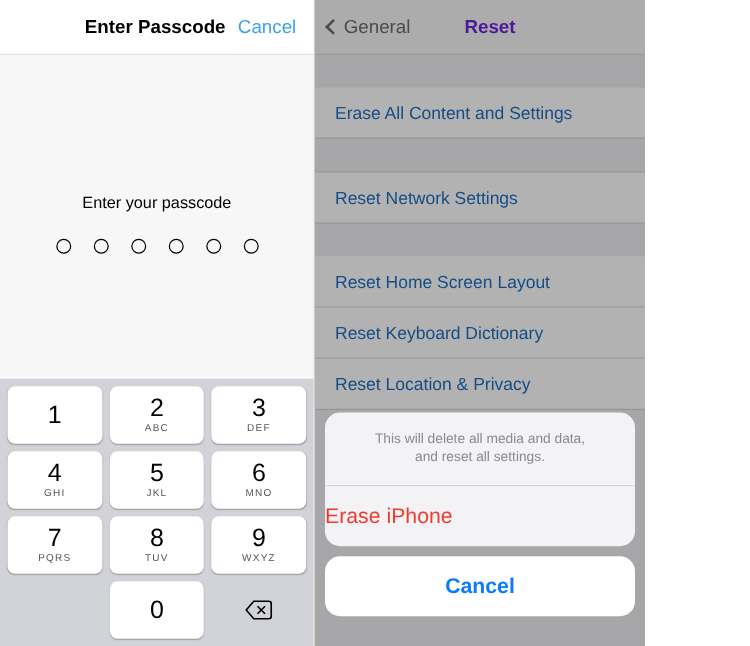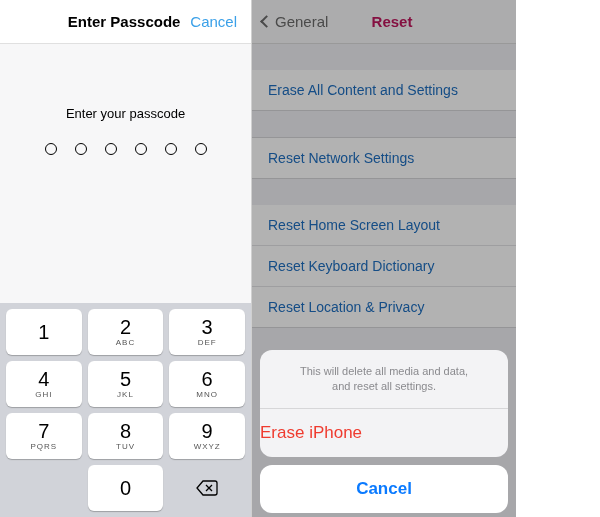--- a/index.html
+++ b/index.html
@@ -6,49 +6,49 @@
     body { width: 600px; height: 517px; display: flex; background: #fff; }
     .screen { height: 517px; position: relative; overflow: hidden; }
     .screen-left { width: 252px; background: #f7f7f8; border-right: 1px solid #d0d0d0; }
     .screen-right { width: 264px; background: #efeff4; }
 
     
     .nav { height: 44px; display: flex; align-items: center; justify-content: space-between; padding: 0 14px; background: #fff; border-bottom: 1px solid #e0e0e0; }
     .nav-title { font-weight: 600; font-size: 15px; color: #000; flex: 1; text-align: center; }
     .nav-right { color: #3aa0e8; font-size: 15px; }
     .nav-left-spacer { width: 44px; }
-    .passcode-prompt { margin-top: 62px; text-align: center; font-size: 13px; color: #000; }
+    .passcode-prompt { margin-top: 110px; text-align: center; font-size: 13px; color: #000; }
     .dots { margin-top: 22px; display: flex; justify-content: center; gap: 18px; }
     .dot { width: 12px; height: 12px; border: 1.5px solid #000; border-radius: 50%; }
 
     .keypad { position: absolute; bottom: 0; left: 0; right: 0; background: #d1d3d9; padding: 6px; }
     .keypad-row { display: flex; gap: 6px; margin-bottom: 6px; }
     .keypad-row:last-child { margin-bottom: 0; }
     .key { flex: 1; background: #fff; border-radius: 6px; height: 46px; display: flex; flex-direction: column; align-items: center; justify-content: center; box-shadow: 0 1px 1px rgba(0,0,0,.25); }
     .key .digit { font-size: 20px; font-weight: 400; color: #000; line-height: 1; }
     .key .letters { font-size: 8px; letter-spacing: 1px; color: #555; margin-top: 1px; }
     .key-empty { flex: 1; height: 46px; }
     .key-del { flex: 1; height: 46px; display: flex; align-items: center; justify-content: center; }
 
     
     .mask { position: absolute; inset: 0; background: rgba(0,0,0,.30); z-index: 2; }
     .nav2 { height: 44px; display: flex; align-items: center; padding: 0 10px; background: #f7f7f8; border-bottom: 1px solid #dcdcdc; position: relative; }
     .back { display: flex; align-items: center; color: #6b6b6b; font-size: 15px; }
     .chev { display: inline-block; width: 9px; height: 9px; border-left: 2px solid #6b6b6b; border-bottom: 2px solid #6b6b6b; transform: rotate(45deg); margin-right: 4px; }
-    .nav2-title { position: absolute; left: 16px; right: 0; text-align: center; font-weight: 600; font-size: 15px; pointer-events: none; color: #be185d; }
+    .nav2-title { position: absolute; left: 16px; right: 0; text-align: center; font-weight: 600; font-size: 15px; pointer-events: none; color: #6d28d9; }
 
     .list { }
     .group-gap { height: 26px; }
     .cell { padding: 12px 16px; color: #1f6fc0; font-size: 14px; background: #fff; }
     .cell + .cell { border-top: 1px solid #e3e3e5; }
     .group-top { border-top: 1px solid #d6d6d8; }
     .group-bot { border-bottom: 1px solid #d6d6d8; }
 
     
-    .sheet { position: absolute; left: 8px; right: 8px; bottom: 4px; z-index: 3; }
+    .sheet { position: absolute; left: 8px; right: 8px; bottom: 24px; z-index: 3; }
     .sheet-block { background: #f3f3f5; border-radius: 12px; overflow: hidden; }
     .sheet-msg { padding: 14px 20px; font-size: 11px; color: #8a8a8e; text-align: center; line-height: 1.35; }
     .sheet-divider { height: 1px; background: #d6d6d8; }
     .sheet-btn { padding: 14px 0; text-align: left; font-size: 17px; }
     .danger { color: #ef3b2f; }
     .cancel-btn { margin-top: 8px; background: #fff; border-radius: 12px; padding: 14px 0; text-align: center; font-size: 17px; color: #0a7aff; font-weight: 600; }
   </style>
 </head>
 <body>
 

